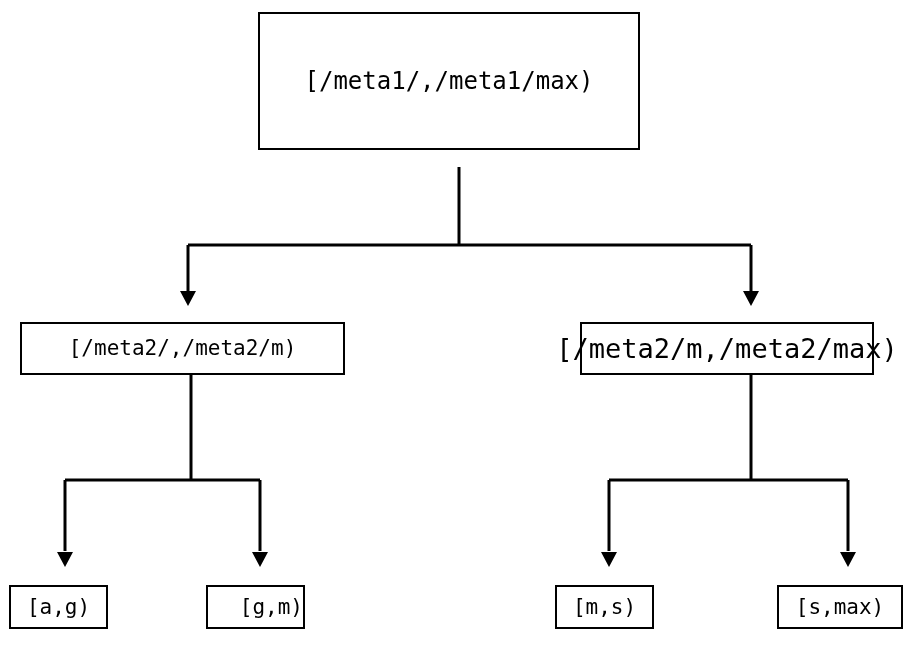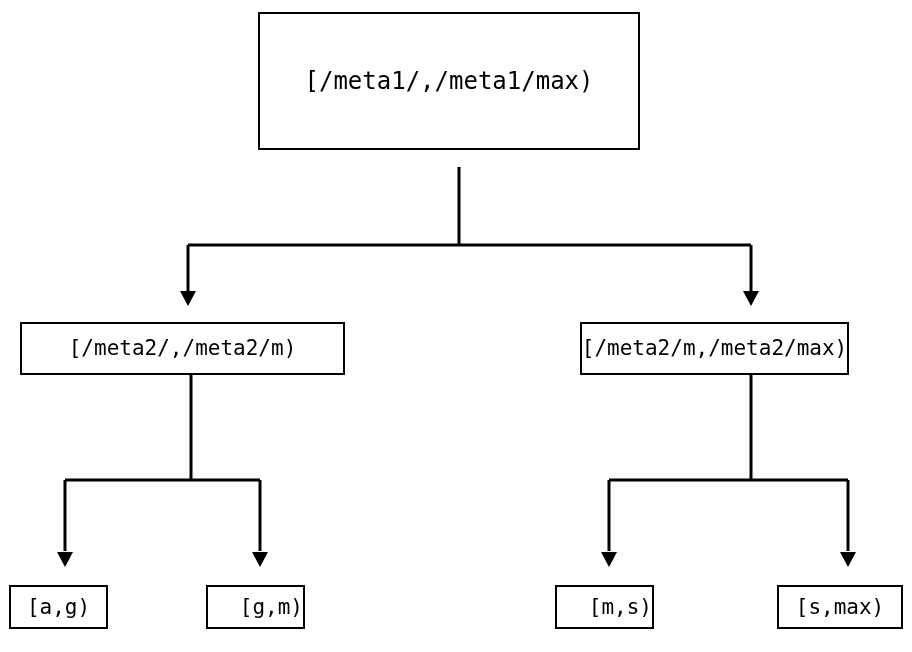--- a/index.html
+++ b/index.html
@@ -37,25 +37,25 @@
     color: #000000;
     white-space: pre;
     letter-spacing: 0px;
   }
   .node-label {
     display: block;
     line-height: 1;
   }
   .node-root       { left: 258px; top: 12px;  width: 382px; height: 138px; font-size: 24px; }
   .node-mid-left   { left: 20px;  top: 322px; width: 325px; height: 53px;  font-size: 21px; }
-  .node-mid-right  { left: 580px; top: 322px; width: 269px; height: 53px;  font-size: 21px; }
+  .node-mid-right  { left: 580px; top: 322px; width: 294px; height: 53px;  font-size: 27px; }
   .node-leaf       { top: 585px; height: 44px; font-size: 21px; }
   .node-leaf-1     { left: 9px;   width: 99px; }
   .node-leaf-2     { left: 206px; width: 99px; justify-content: flex-end; }
-  .node-leaf-3     { left: 555px; width: 99px; justify-content: flex-end; }
+  .node-leaf-3     { left: 555px; width: 99px; }
   .node-leaf-4     { left: 777px; width: 126px; }
 </style>
 </head>
 <body>
 
 <div id="diagram-root">
 
   <svg class="edge-layer" viewBox="0 0 912 652" xmlns="http://www.w3.org/2000/svg">
 
     <g>

